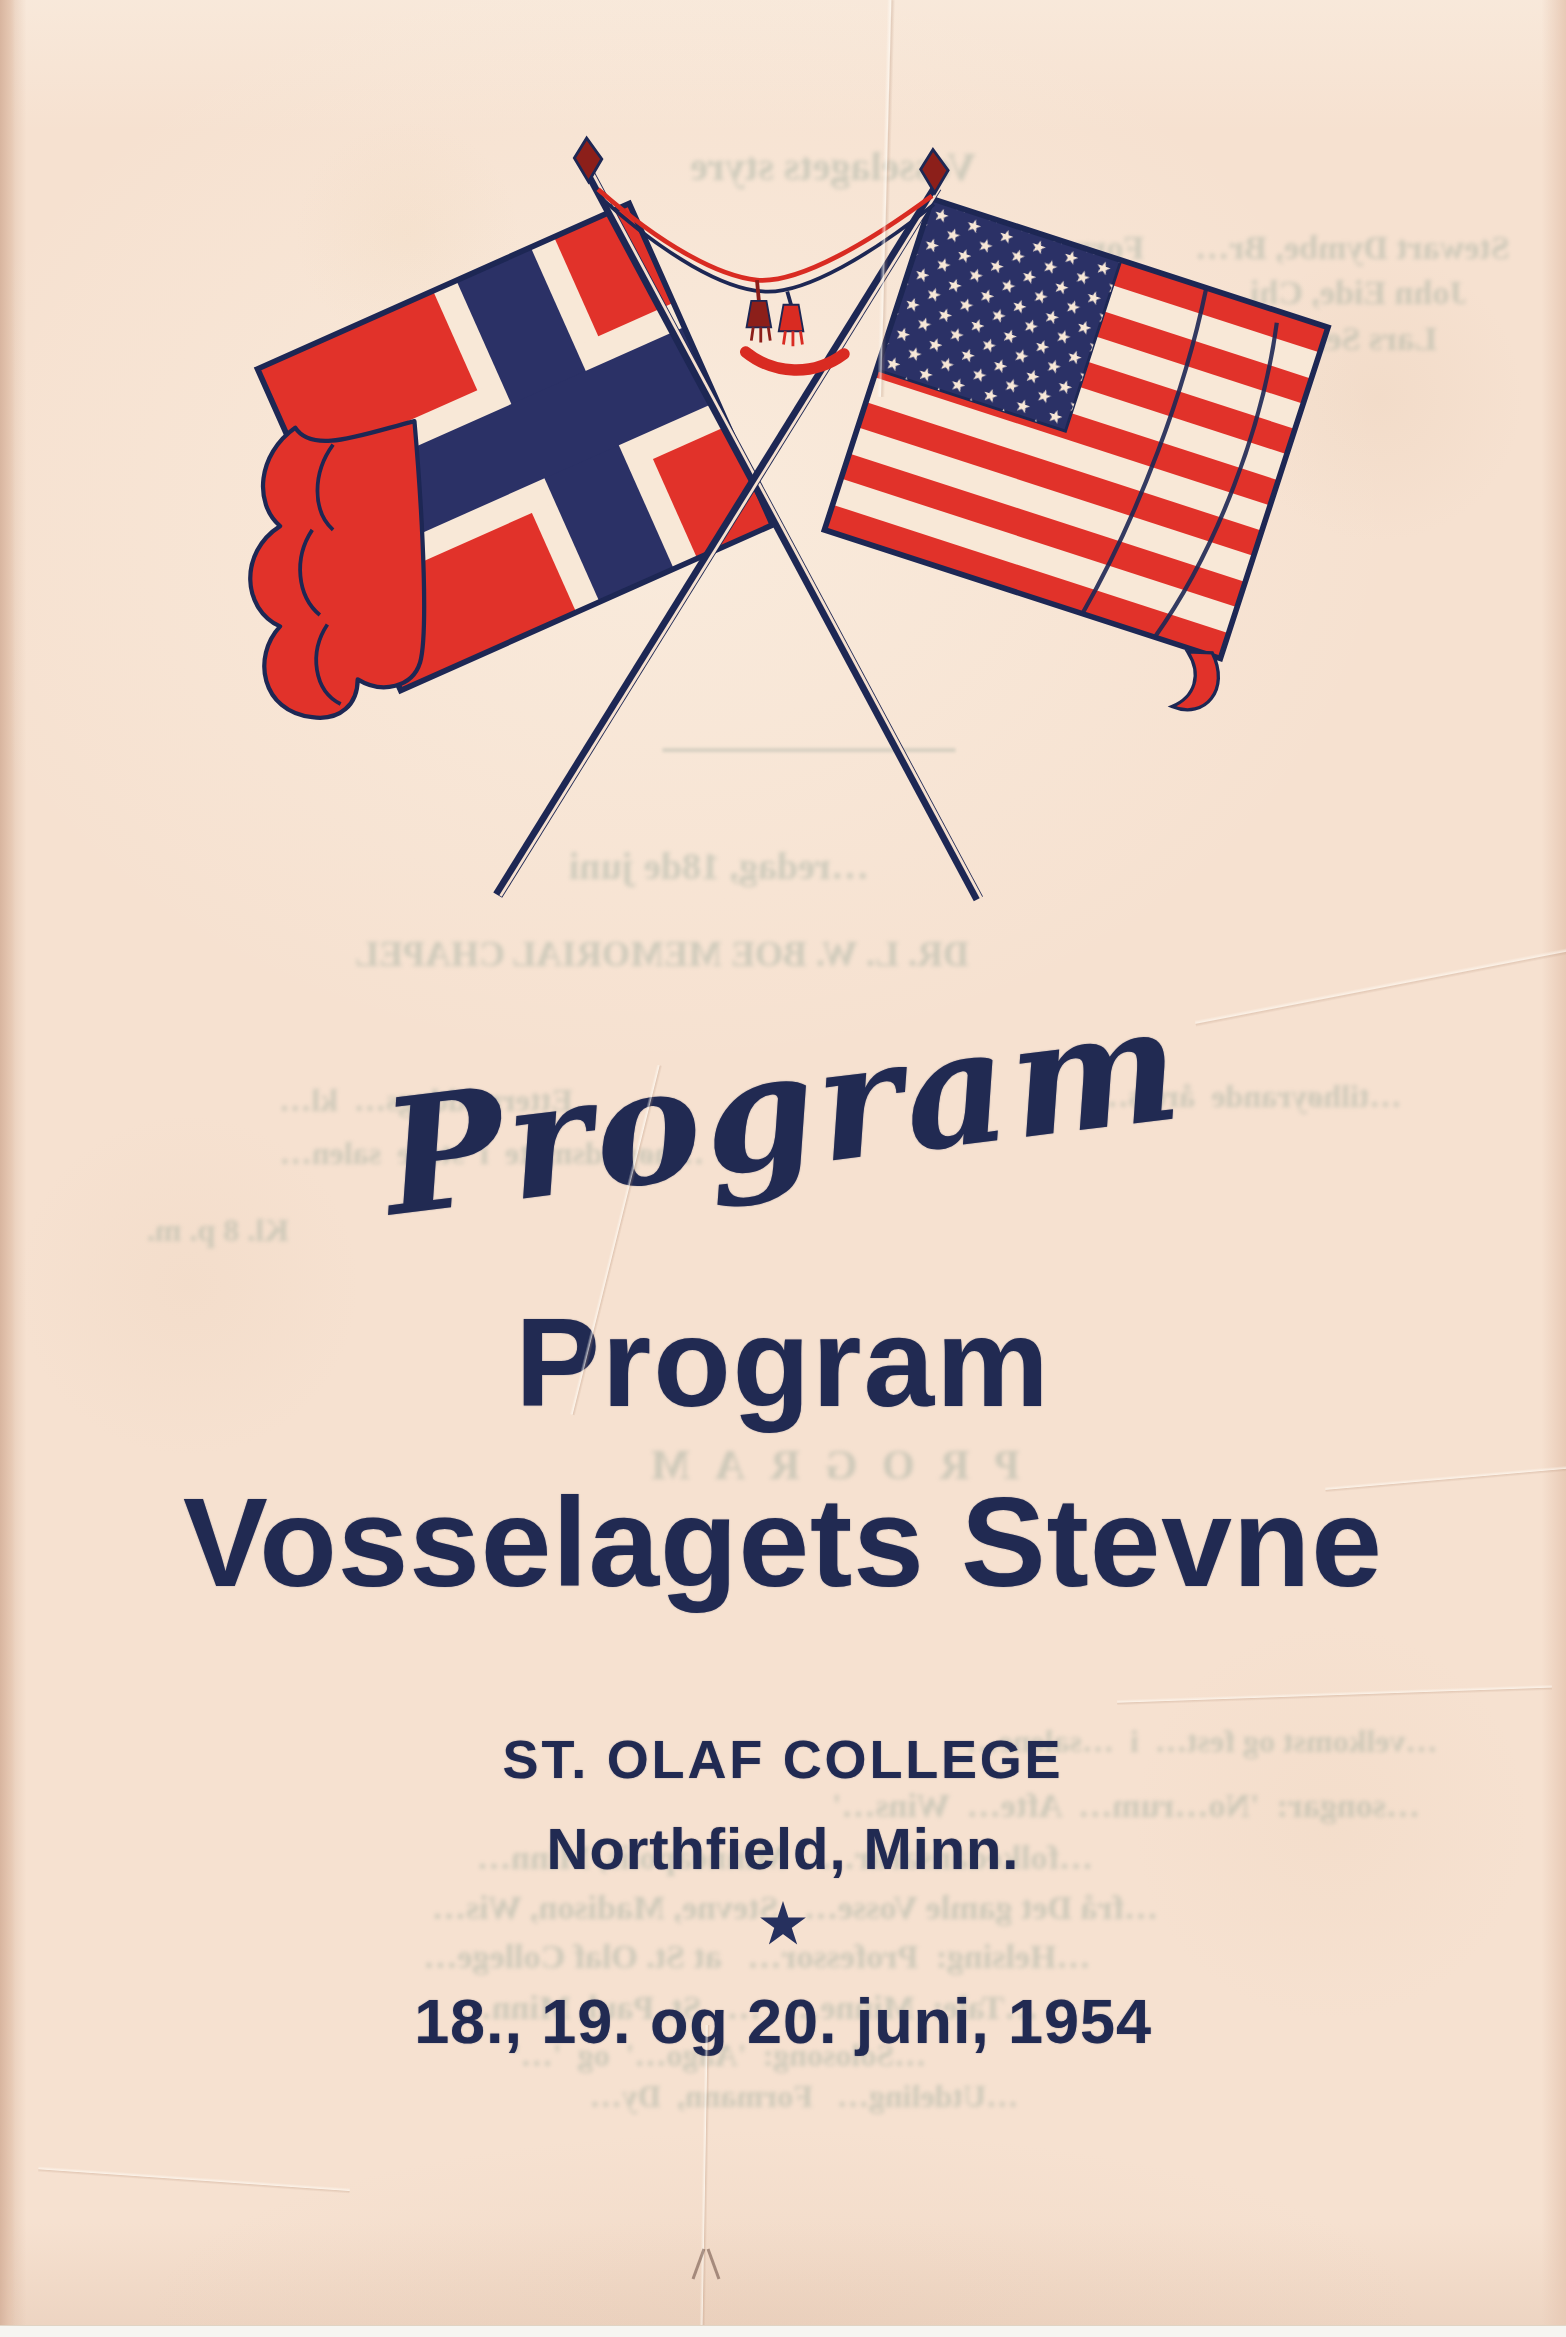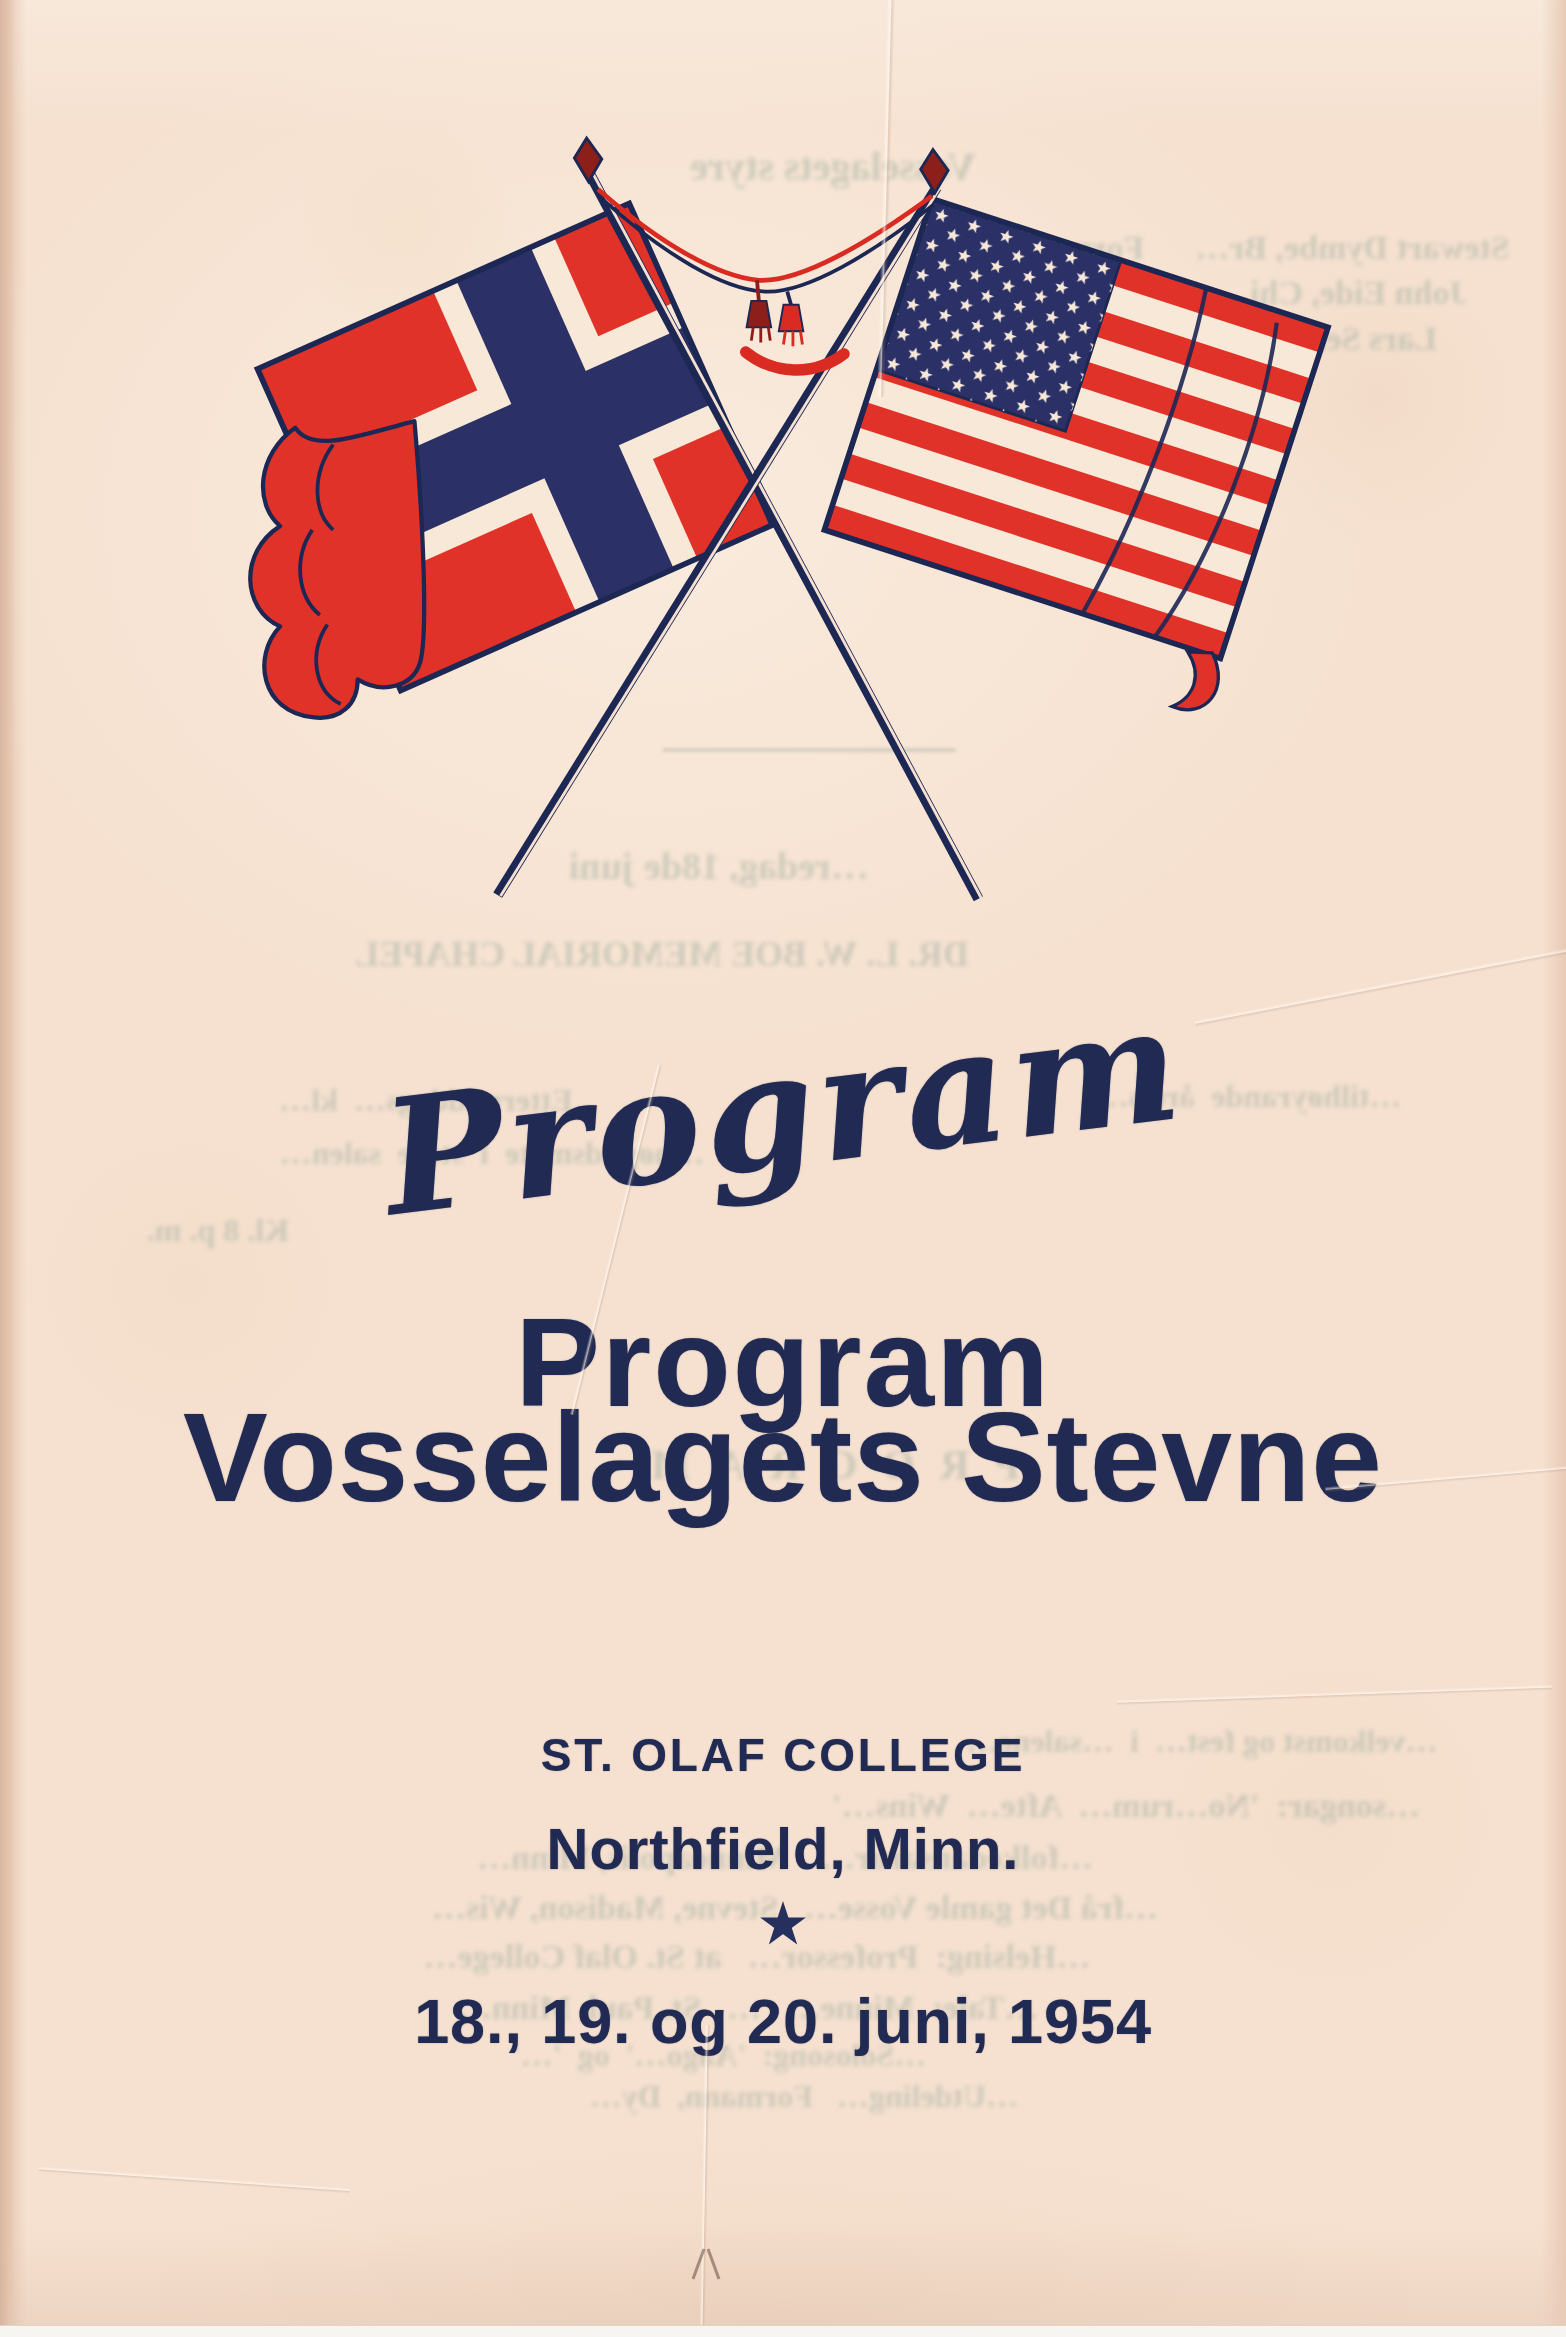--- a/index.html
+++ b/index.html
@@ -59,22 +59,22 @@
     color:#212a52;font-weight:bold;
     text-shadow:0 0 1.4px rgba(33,42,82,.45);
   }
   .script-title{
     top:1017px;
     font-family:"DejaVu Serif", serif;font-style:italic;
     font-size:159px;letter-spacing:3.8px;
   }
   .script-title span{display:inline-block;transform:rotate(-7deg);}
   .title-1{top:1289px;font-size:127px;letter-spacing:1.9px;}
-  .title-2{top:1384px;font-size:127px;letter-spacing:0.9px;}
-  .venue{top:1728px;font-size:46px;letter-spacing:2.8px;}
+  .title-2{top:1469px;font-size:127px;letter-spacing:0.9px;}
+  .venue{top:1728px;font-size:54px;letter-spacing:2.8px;}
   .city{top:1815px;font-size:58px;letter-spacing:0.9px;}
   .star{top:1893px;font-size:53px;color:#26305e;text-shadow:none;}
   .dateline{top:1985px;font-size:63px;letter-spacing:0.9px;}
   .artwork{position:absolute;left:0;top:0;}
 </style>
 </head>
 <body>
 
 <div class="page">
 

